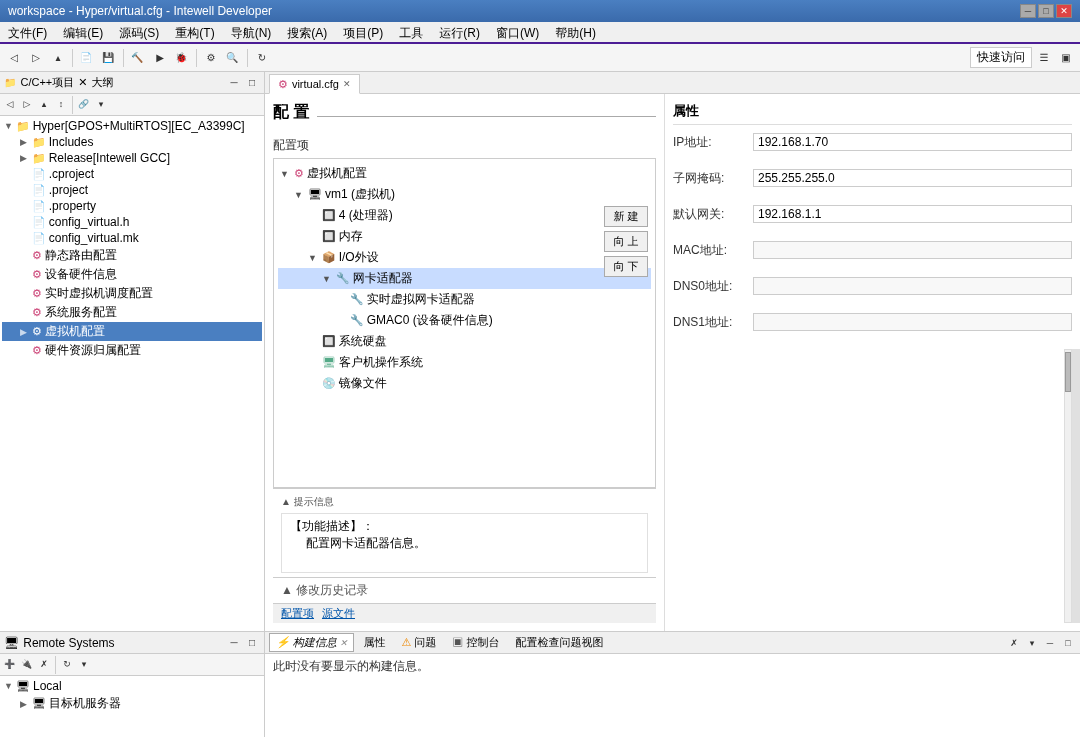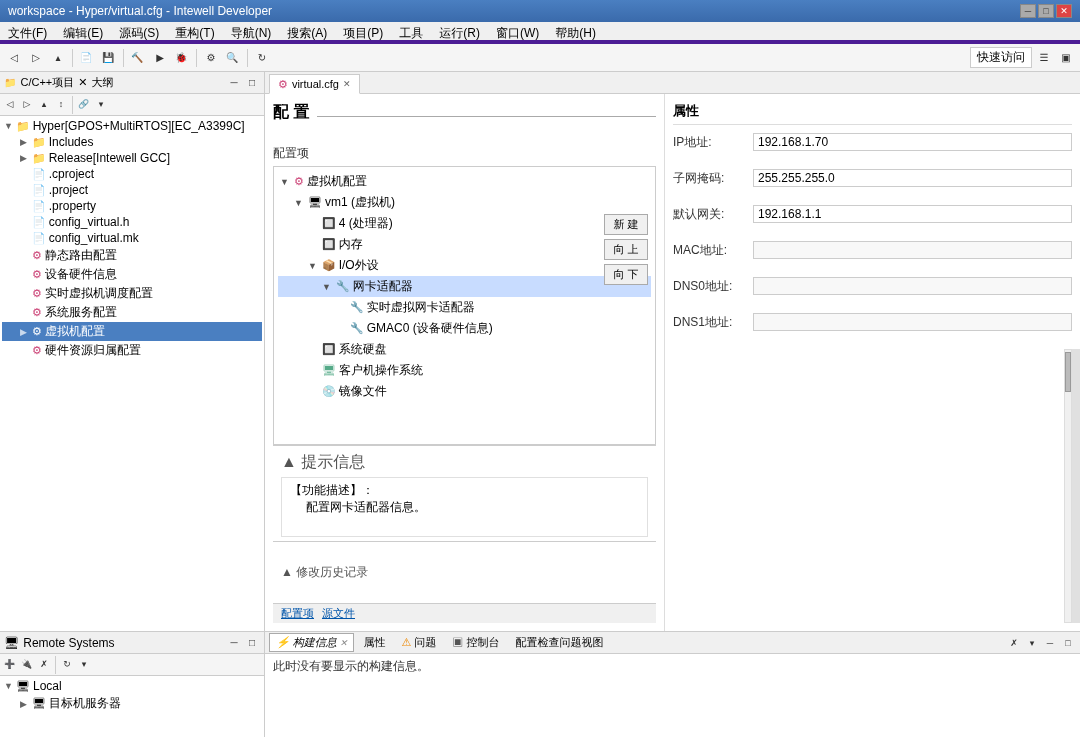--- a/index.html
+++ b/index.html
@@ -22,21 +22,21 @@
       border: 1px solid #888;
       cursor: pointer;
       display: flex; align-items: center; justify-content: center;
       font-size: 9px; color: #333;
     }
     .titlebar-btn.close { background: #d44; color: white; }
 
     
     #menubar {
       background: #f0f0f0;
-      border-bottom: 4px solid #4c1d95;
+      border-bottom: 2px solid #4c1d95;
       display: flex;
       padding: 2px 0;
       height: 22px;
     }
     .menu-item {
       padding: 1px 8px;
       cursor: pointer;
       font-size: 12px;
       white-space: nowrap;
     }
@@ -159,21 +159,21 @@
     #config-panel {
       width: 400px;
       border-right: 1px solid #ddd;
       display: flex;
       flex-direction: column;
       padding: 8px;
     }
     #config-title {
       font-size: 16px;
       font-weight: bold;
-      margin-bottom: 12px;
+      margin-bottom: 4px;
       padding-bottom: 4px;
     }
     #config-section-label {
       font-size: 12px;
       color: #333;
       margin-bottom: 4px;
     }
     #config-tree-container {
       flex: 1;
       border: 1px solid #ccc;
@@ -250,38 +250,38 @@
 
     
     #hints-section {
       border-top: 1px solid #ccc;
       padding: 4px 8px;
     }
     #hints-header {
       display: flex;
       align-items: center;
       gap: 4px;
-      font-size: 16px;
+      font-size: 10px;
       color: #555;
       cursor: pointer;
       padding: 2px 0;
     }
     #hints-content {
       padding: 4px 8px;
       font-size: 12px;
       min-height: 60px;
       border: 1px solid #e0e0e0;
       background: white;
       margin-top: 2px;
     }
 
     
     #history-section {
       border-top: 1px solid #ccc;
-      padding: 20px 8px;
+      padding: 2px 8px;
     }
     #history-header {
       display: flex;
       align-items: center;
       gap: 4px;
       font-size: 12px;
       color: #555;
       cursor: pointer;
       padding: 2px 0;
     }

